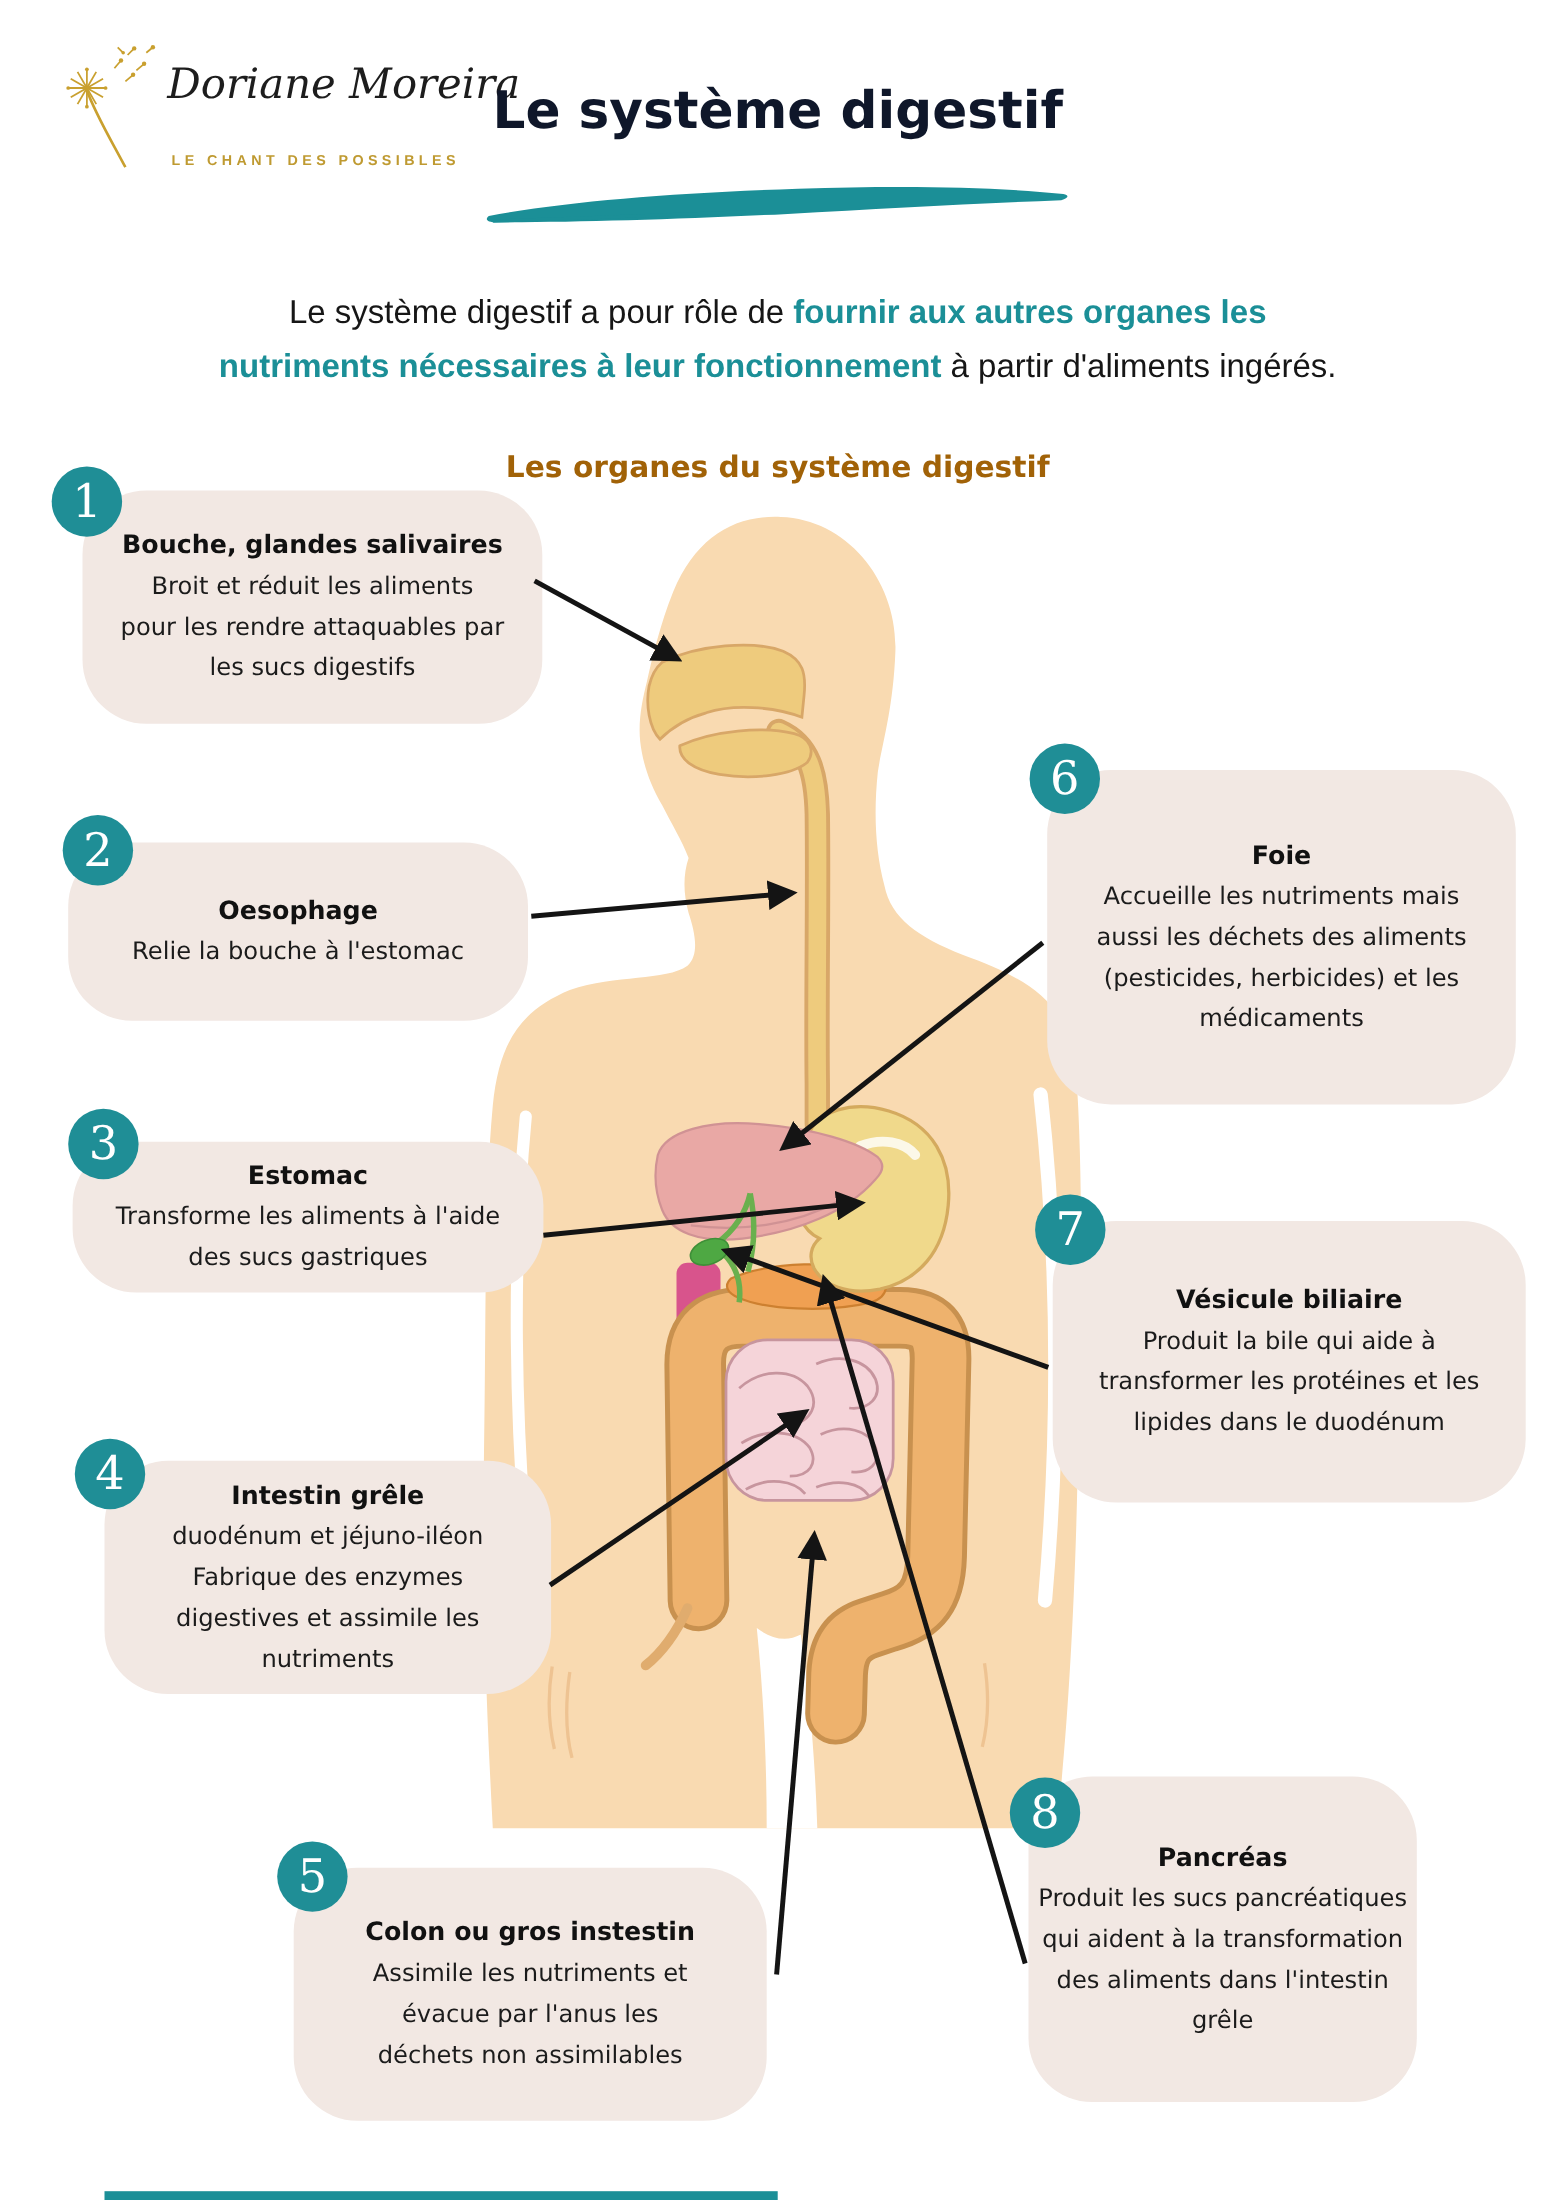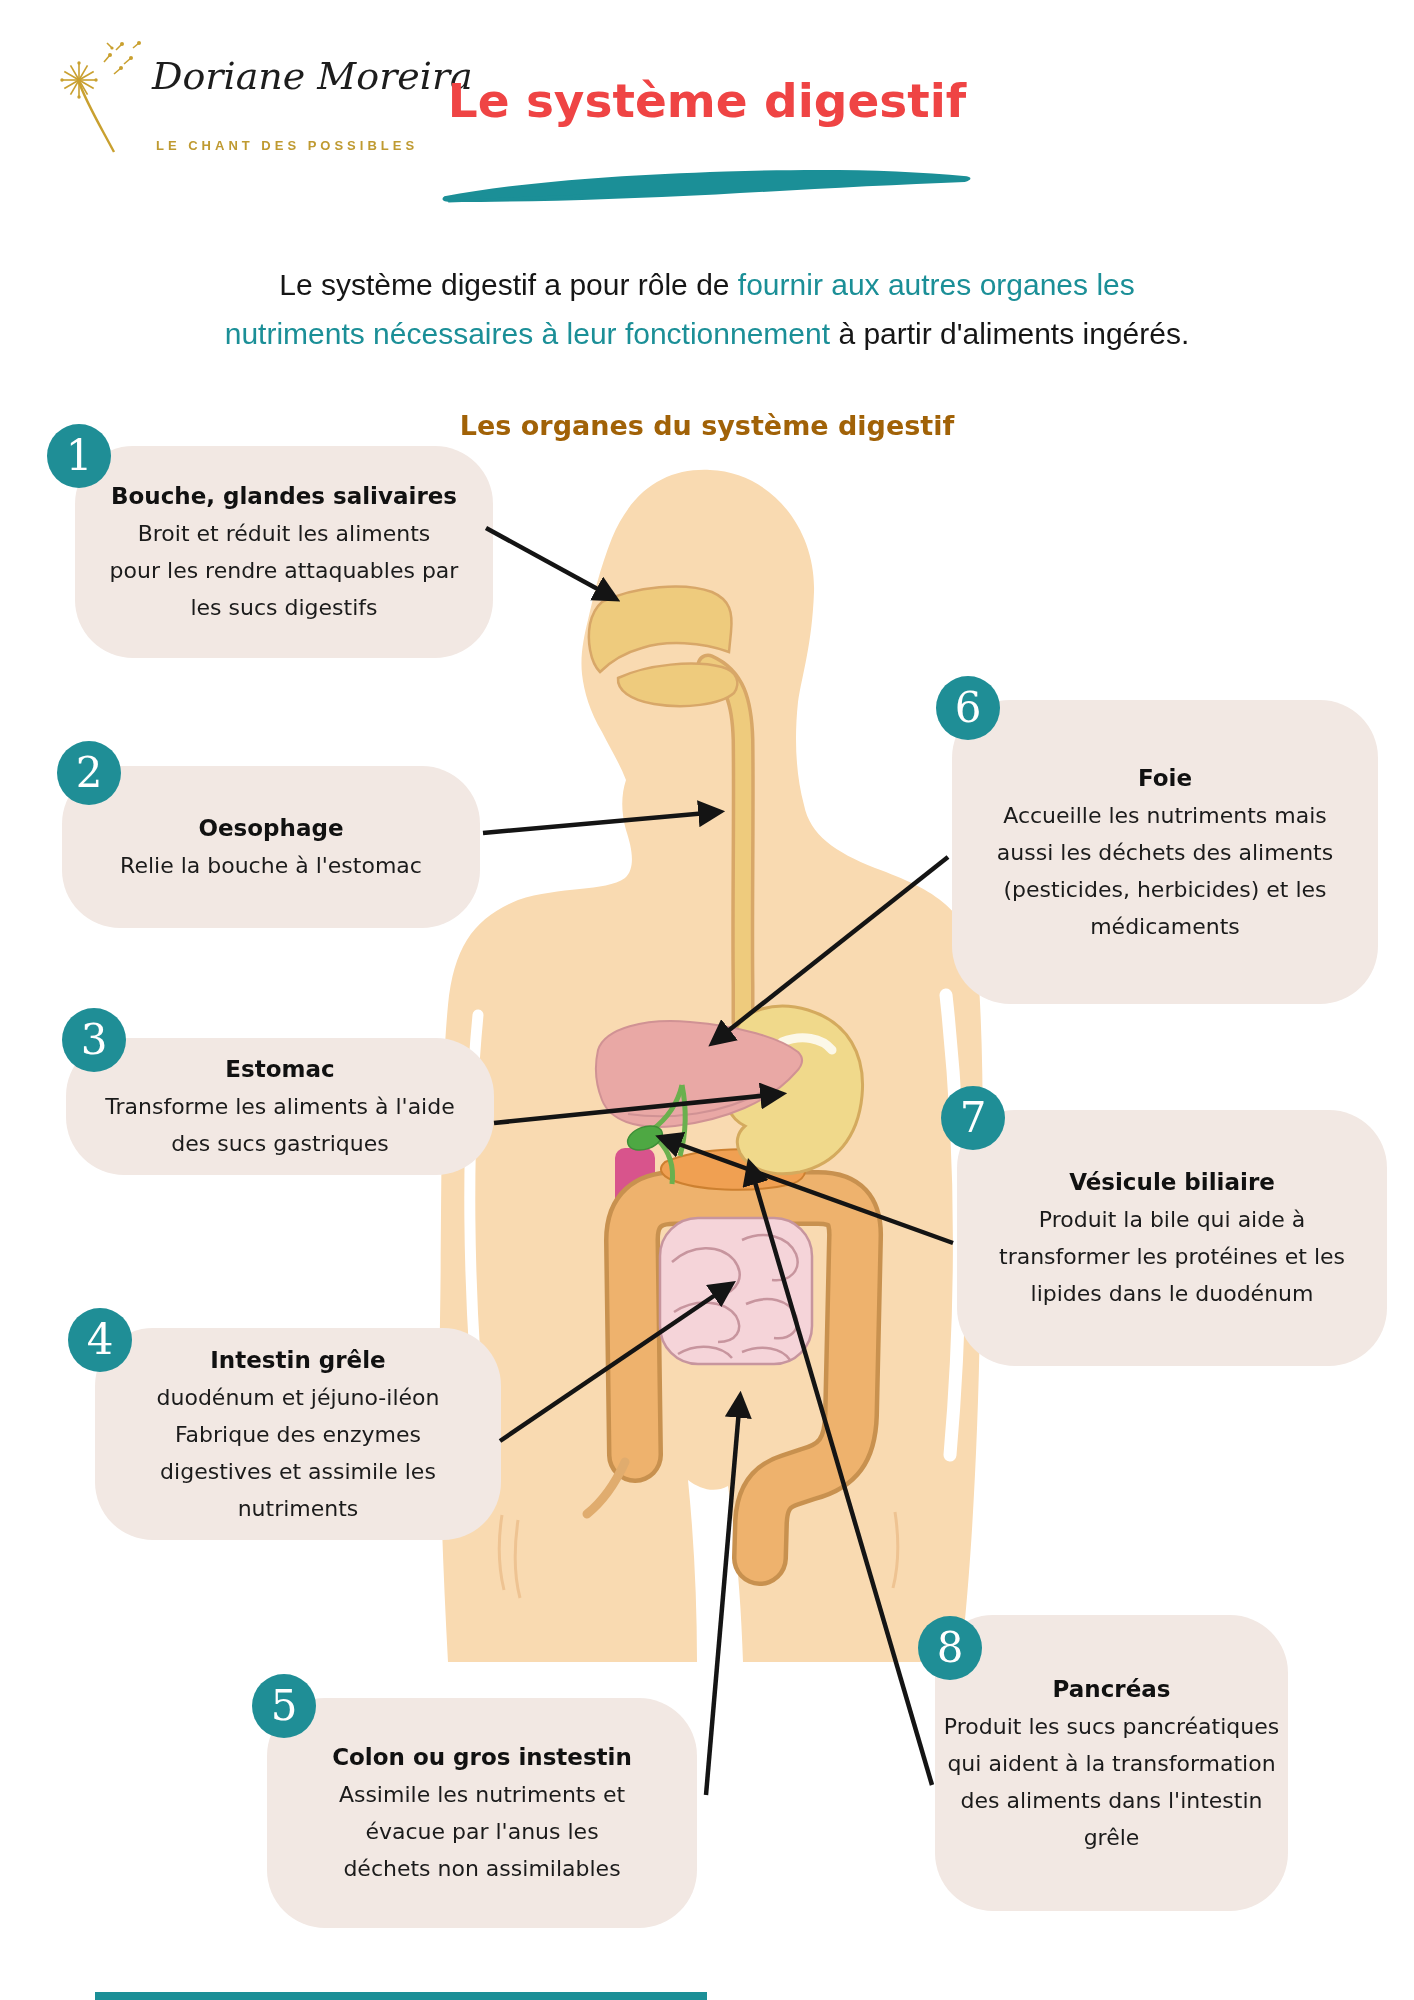--- a/index.html
+++ b/index.html
@@ -5,26 +5,26 @@
   html,body{margin:0;padding:0;background:#ffffff;}
   .page{position:relative;width:1414px;height:2000px;margin:0 auto;background:#fff;overflow:hidden;
         font-family:"DejaVu Sans",sans-serif;color:#1c1c1c;}
   
   .logo-art{position:absolute;left:50px;top:40px;width:100px;height:122px;}
   .logo-name{position:absolute;left:152px;top:54px;width:260px;font-family:"DejaVu Serif",serif;
              font-style:italic;font-size:38px;color:#1d1d1d;white-space:nowrap;}
   .logo-tagline{position:absolute;left:156px;top:138px;font-family:"Liberation Sans",sans-serif;
              font-size:13px;font-weight:700;letter-spacing:4px;color:#bf9a31;white-space:nowrap;text-align:right;}
   .page-title{position:absolute;left:357px;top:42px;width:700px;text-align:center;
-             font-size:47px;font-weight:800;letter-spacing:0px;color:#ef4444;white-space:nowrap;}
+             font-size:47px;font-weight:800;letter-spacing:0px;color:#0f172a;white-space:nowrap;}
   .swoosh{position:absolute;left:428px;top:160px;width:557px;height:44px;}
   
   .intro{position:absolute;left:60px;top:230px;width:1294px;text-align:center;
          font-family:"Liberation Sans",sans-serif;font-size:30px;line-height:49px;color:#161616;}
-  .intro .teal{color:#1b8f97;font-weight:400;}
+  .intro .teal{color:#1b8f97;font-weight:700;}
   .subtitle{position:absolute;left:357px;top:388px;width:700px;text-align:center;
          font-size:27px;font-weight:800;color:#a16207;}
   
   .body-art{position:absolute;left:390px;top:440px;width:610px;height:1230px;z-index:1;}
   
   .card{position:absolute;background:#f2e8e3;border-radius:58px;z-index:2;
         display:flex;flex-direction:column;justify-content:center;align-items:center;
         text-align:center;padding:10px 28px;box-sizing:border-box;}
   .card-title{margin:0;font-size:23px;font-weight:800;line-height:37px;color:#111;white-space:nowrap;}
   .card-line{font-size:22px;line-height:37px;color:#1b1b1b;white-space:nowrap;}

